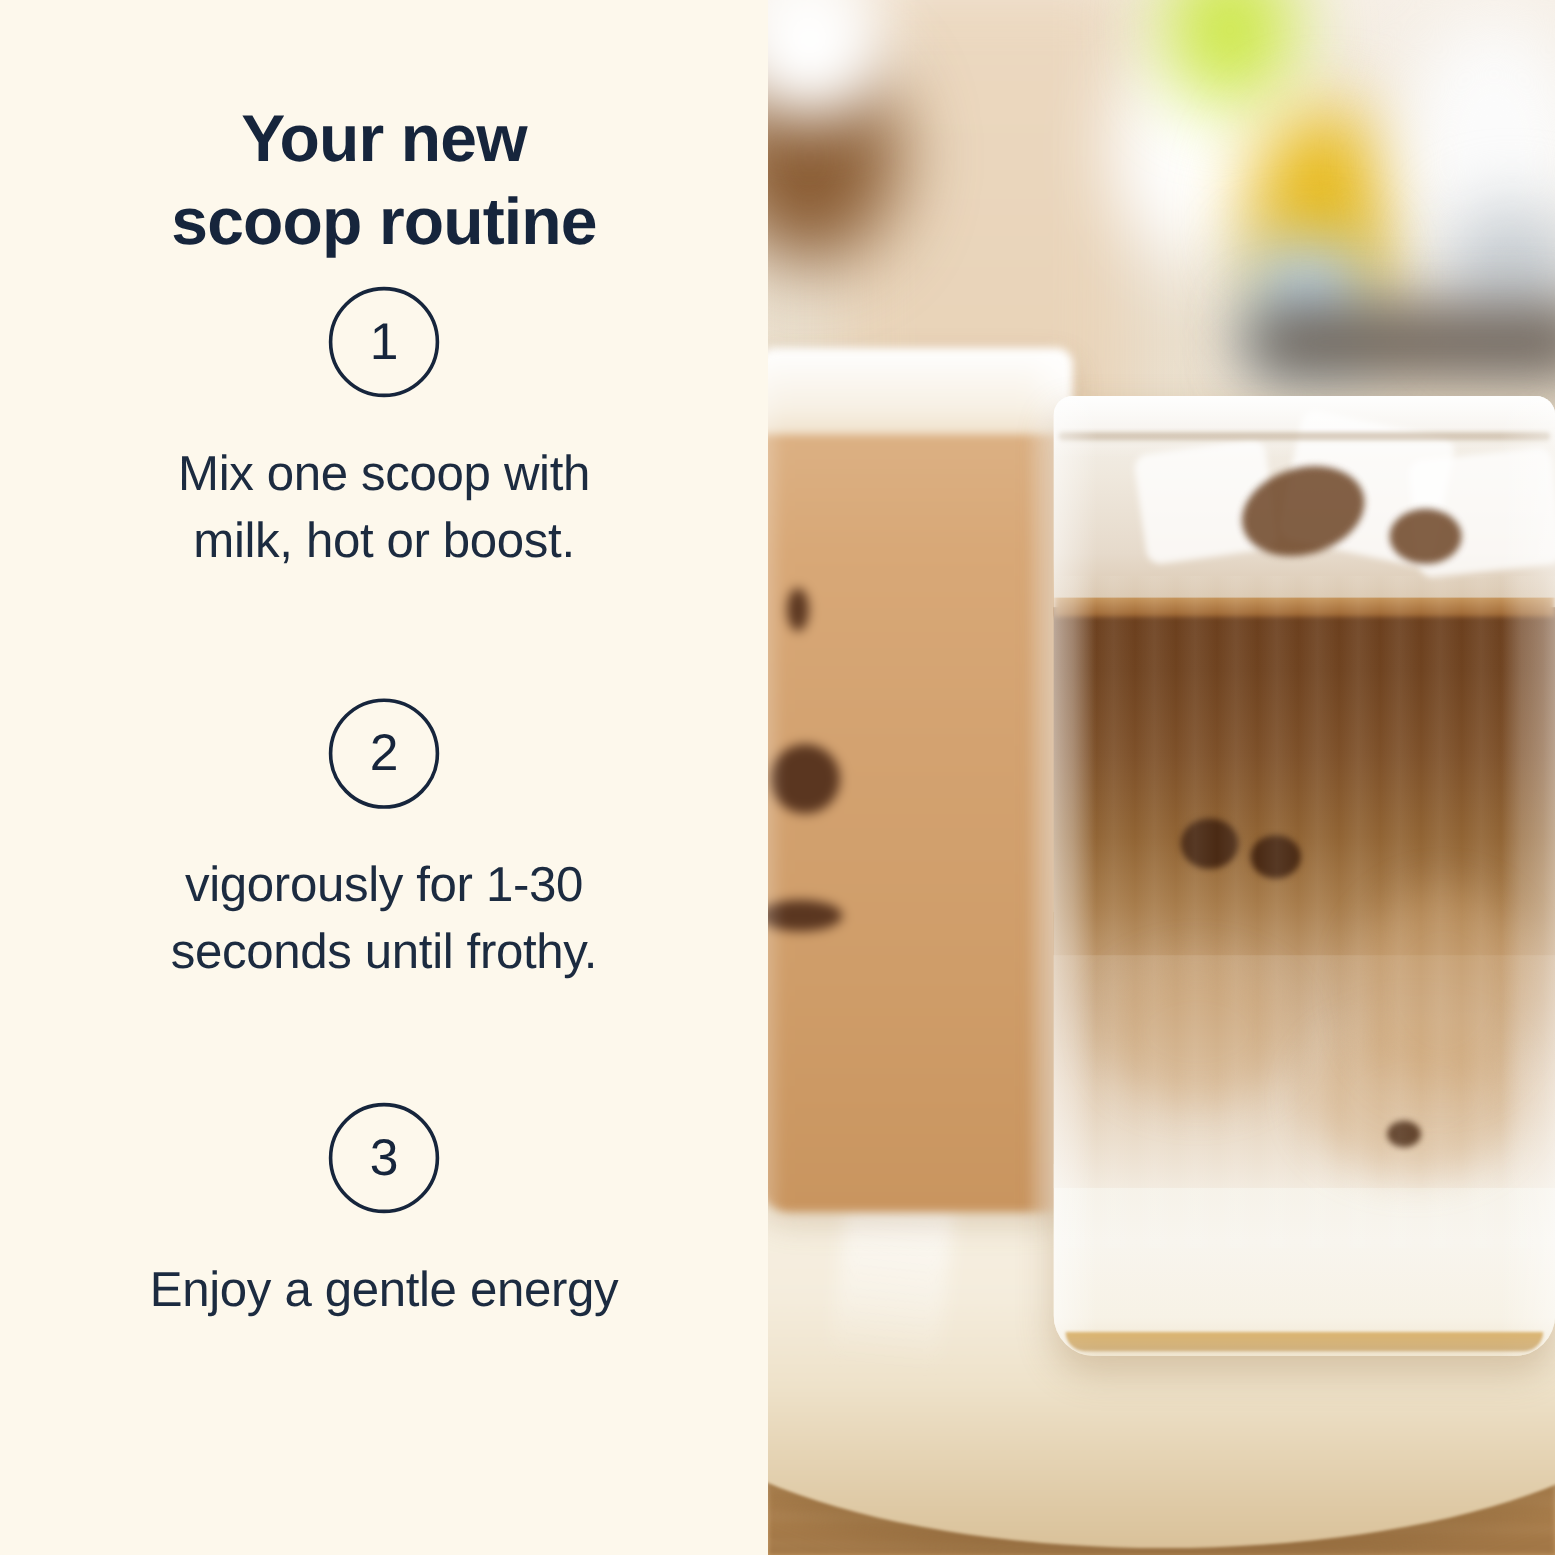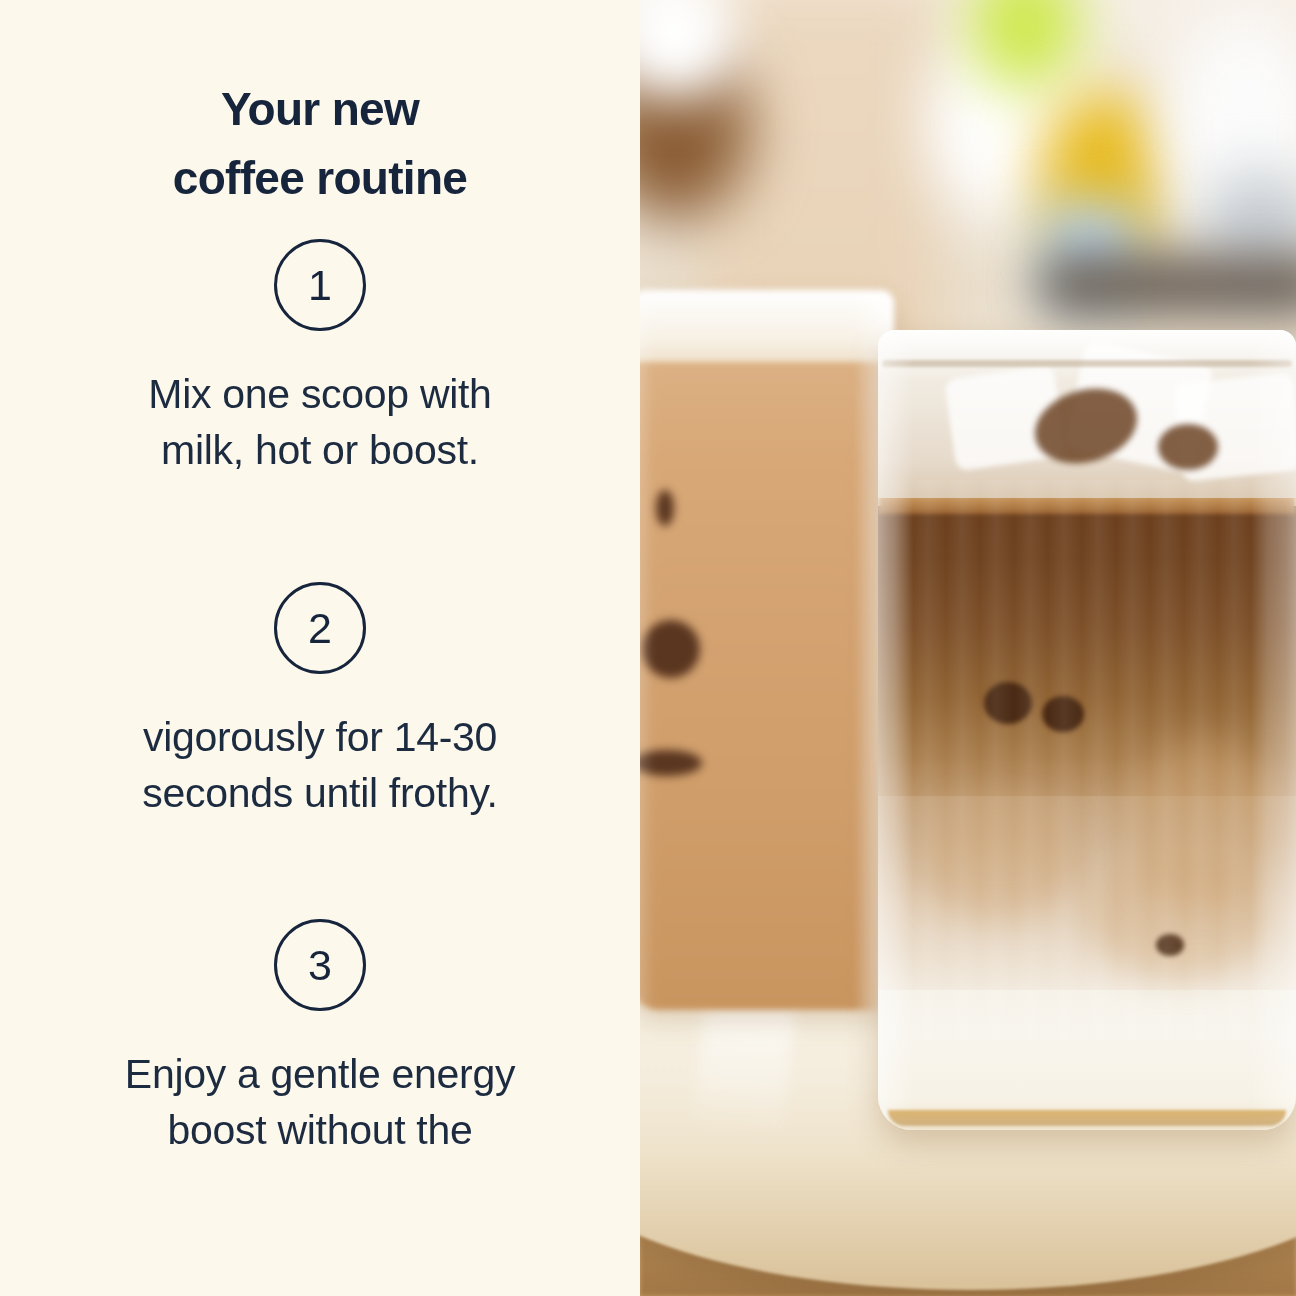--- a/index.html
+++ b/index.html
@@ -30,21 +30,21 @@
 
   #headline {
     position: absolute;
     left: 0;
     top: 44px;
     width: 640px;
     text-align: center;
     color: #16253c;
     font-family: "Liberation Sans", sans-serif;
     font-weight: bold;
-    font-size: 46px;
+    font-size: 55px;
     line-height: 69px;
     letter-spacing: -0.7px;
   }
   #headline .hl-line { display: block; }
 
   .step {
     position: absolute;
     left: 0;
     width: 640px;
     text-align: center;
@@ -324,44 +324,43 @@
 </style>
 </head>
 <body>
 
 <div id="poster">
 
   <div id="text-panel">
 
     <h1 id="headline">
       <span class="hl-line">Your new</span>
-      <span class="hl-line">coffee routine</span>
+      <span class="hl-line">scoop routine</span>
     </h1>
 
     <div class="step" id="step-1">
       <span class="step-badge">1</span>
       <span class="step-text">
         <span class="tl">Mix one scoop with</span>
         <span class="tl">milk, hot or boost.</span>
       </span>
     </div>
 
     <div class="step" id="step-2">
       <span class="step-badge">2</span>
       <span class="step-text">
-        <span class="tl">vigorously for 14-30</span>
+        <span class="tl">vigorously for 1-30</span>
         <span class="tl">seconds until frothy.</span>
       </span>
     </div>
 
     <div class="step" id="step-3">
       <span class="step-badge">3</span>
       <span class="step-text">
         <span class="tl">Enjoy a gentle energy</span>
-        <span class="tl">boost without the</span>
       </span>
     </div>
 
   </div>
 
   <div id="photo-panel">
 
     <div id="bk-wall"></div>
     <div id="bk-beige-col"></div>
     <div id="bk-brown-blob"></div>

